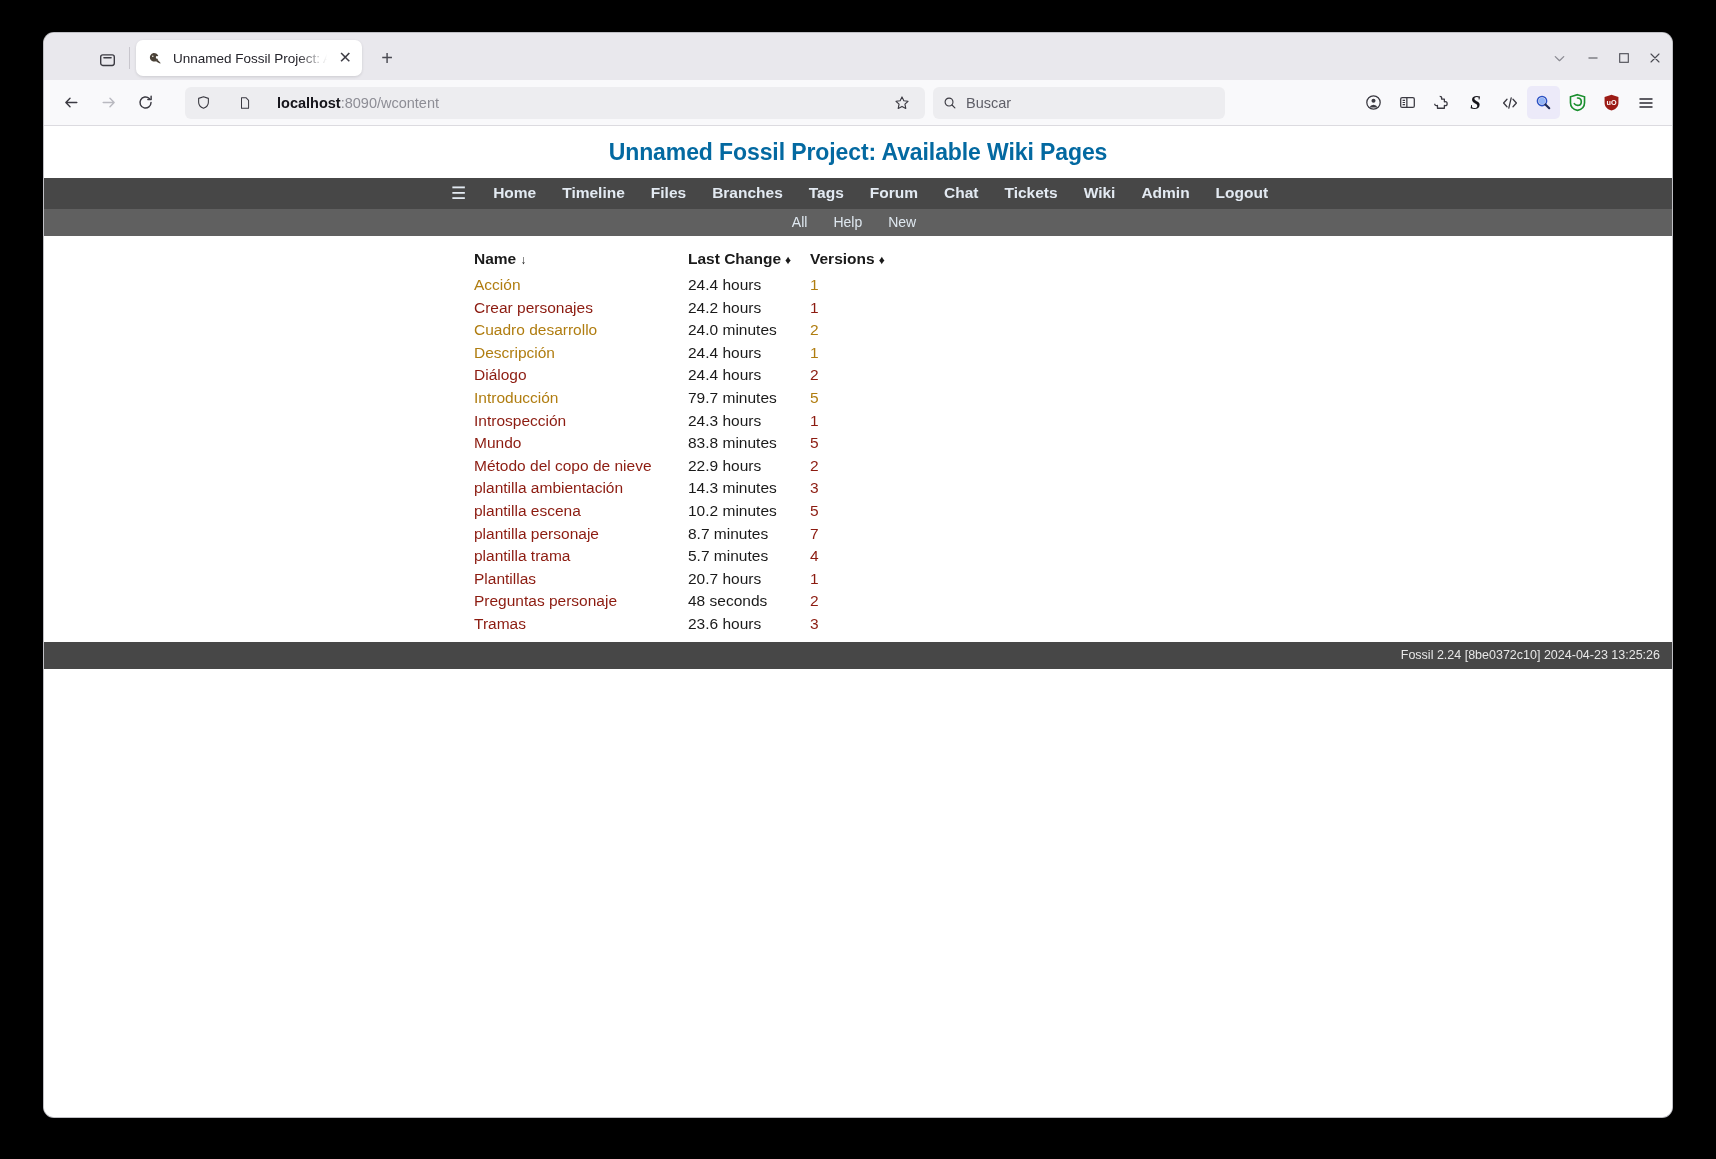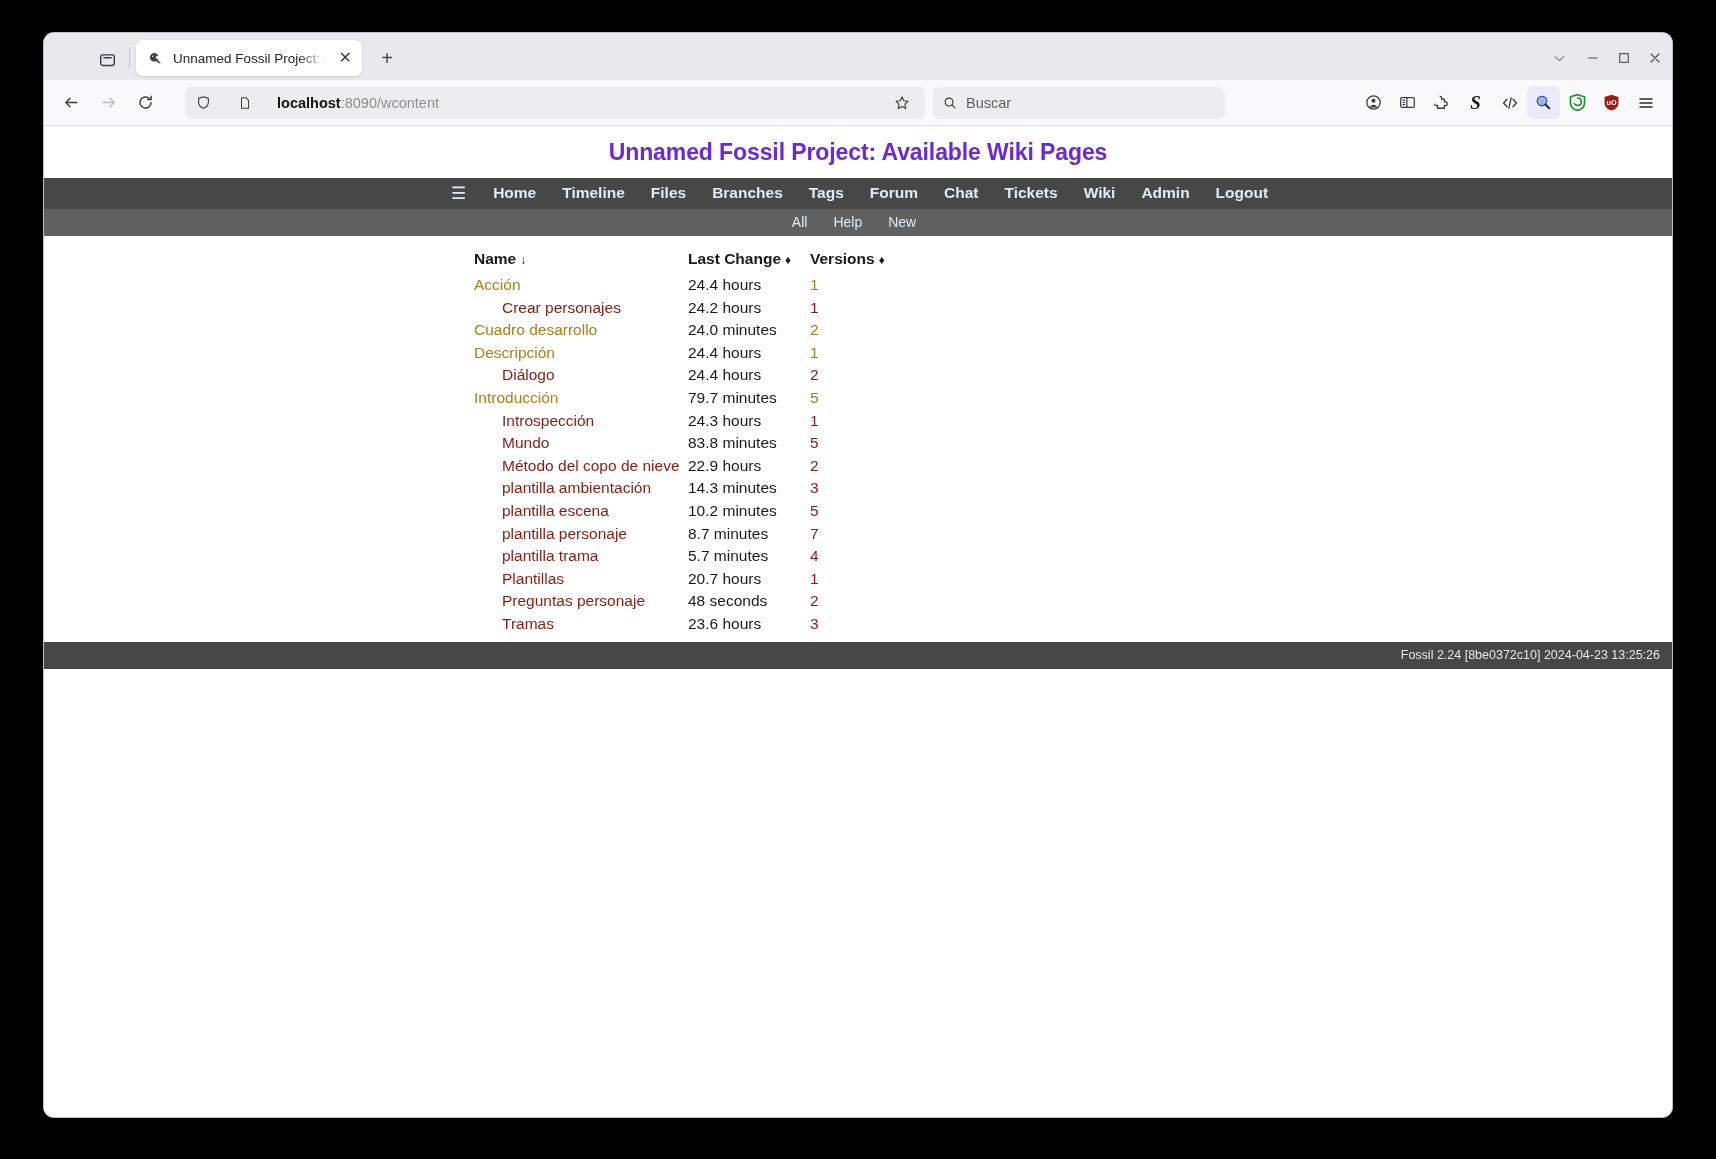--- a/index.html
+++ b/index.html
@@ -189,21 +189,21 @@
     position: absolute;
     left: 0; right: 0;
     top: 93px; bottom: 0;
     background: #ffffff;
     overflow: hidden;
   }
   #fossil-title {
     text-align: center;
     font-size: 23px;
     font-weight: bold;
-    color: #6d28d9;
+    color: #0369a1;
     padding: 13px 0 12px 0;
     font-family: "Liberation Sans", sans-serif;
     letter-spacing: -0.1px;
   }
   #mainmenu {
     background: #474747;
     text-align: center;
     padding: 6px 0 7px 16px;
     white-space: nowrap;
   }
@@ -264,21 +264,21 @@
     padding: 1px 0;
     white-space: nowrap;
     color: #1a1a1a;
     line-height: 20.6px;
   }
   th.col-name, td.col-name { min-width: 214px; padding-right: 10px; }
   th.col-change, td.col-change { min-width: 122px; padding-right: 10px; }
   th.col-versions, td.col-versions { min-width: 60px; }
   a.wiki-link { text-decoration: none; text-align: center; }
   a.wiki-link.c-orange { color: #b07d10; }
-  a.wiki-link.c-maroon { color: #8c1b10; margin-left: 28px; }
+  a.wiki-link.c-maroon { color: #8c1b10; }
   td.col-change span { color: #1a1a1a; }
   td.col-versions span.v-orange { color: #b07d10; }
   td.col-versions span.v-maroon { color: #8c1b10; }
 
   #footer {
     background: #474747;
     color: #e8e8e8;
     font-size: 12.5px;
     padding: 6px 12px 7px 0;
     text-align: right;

